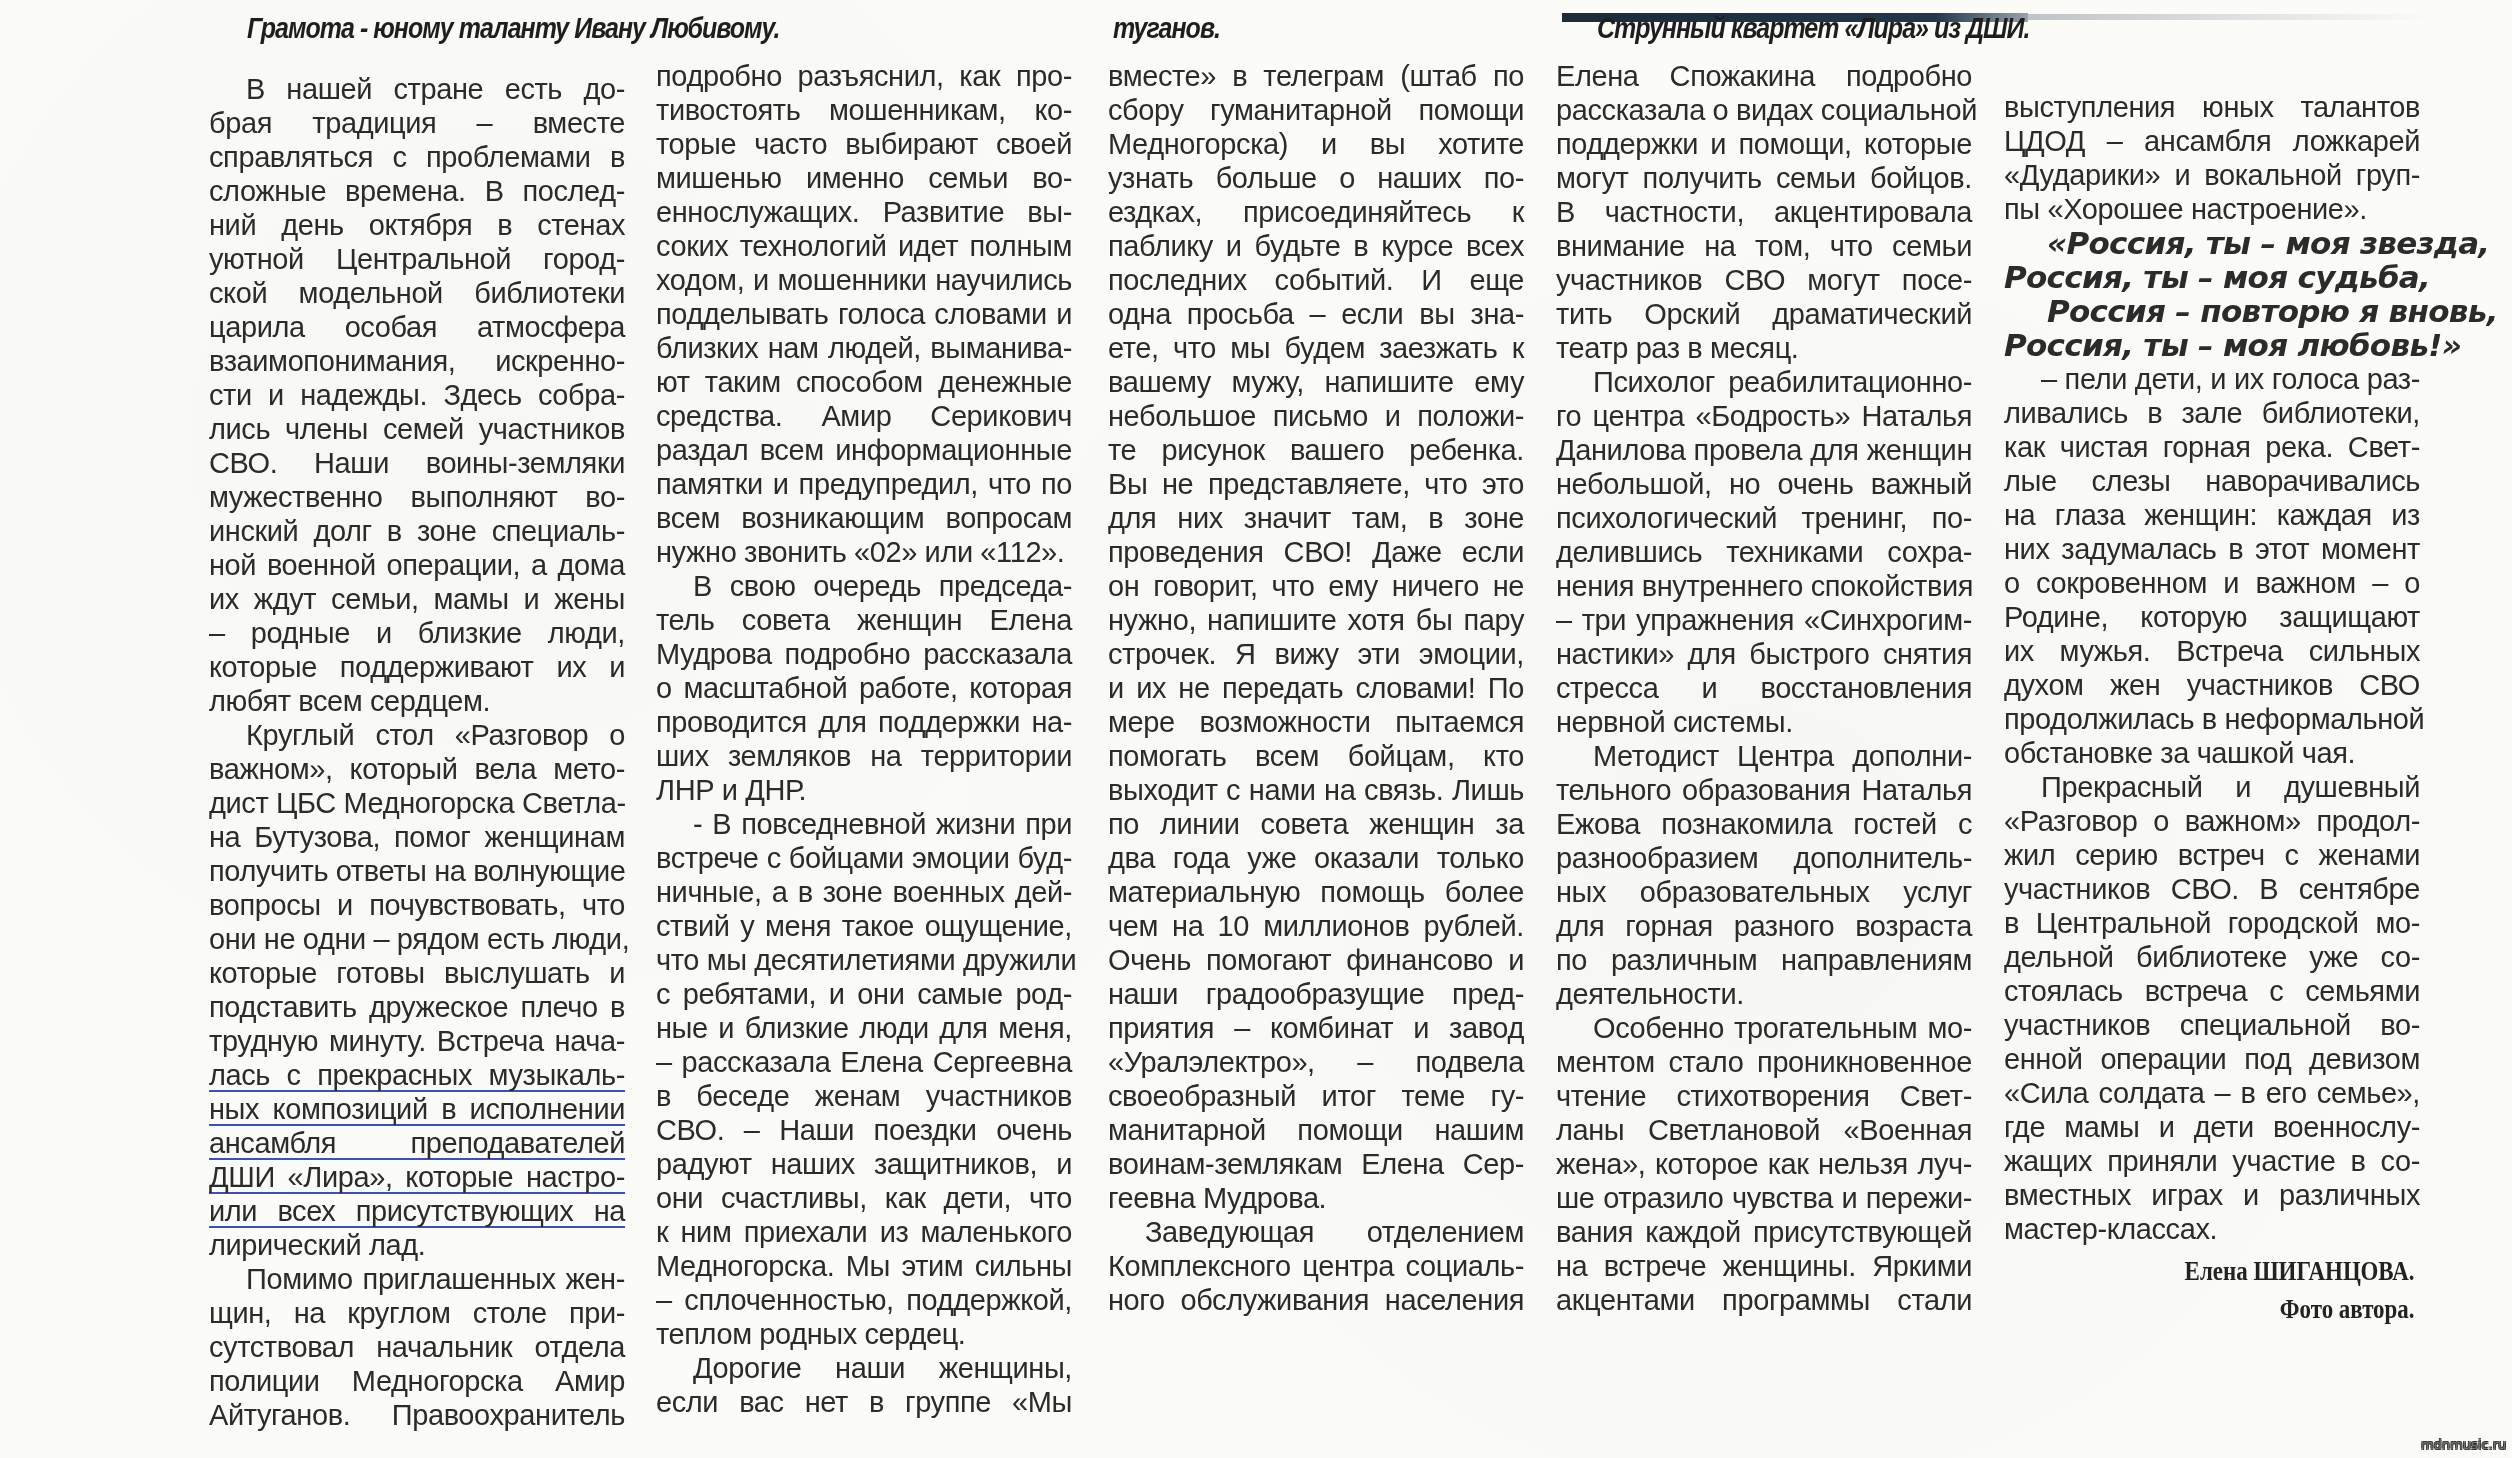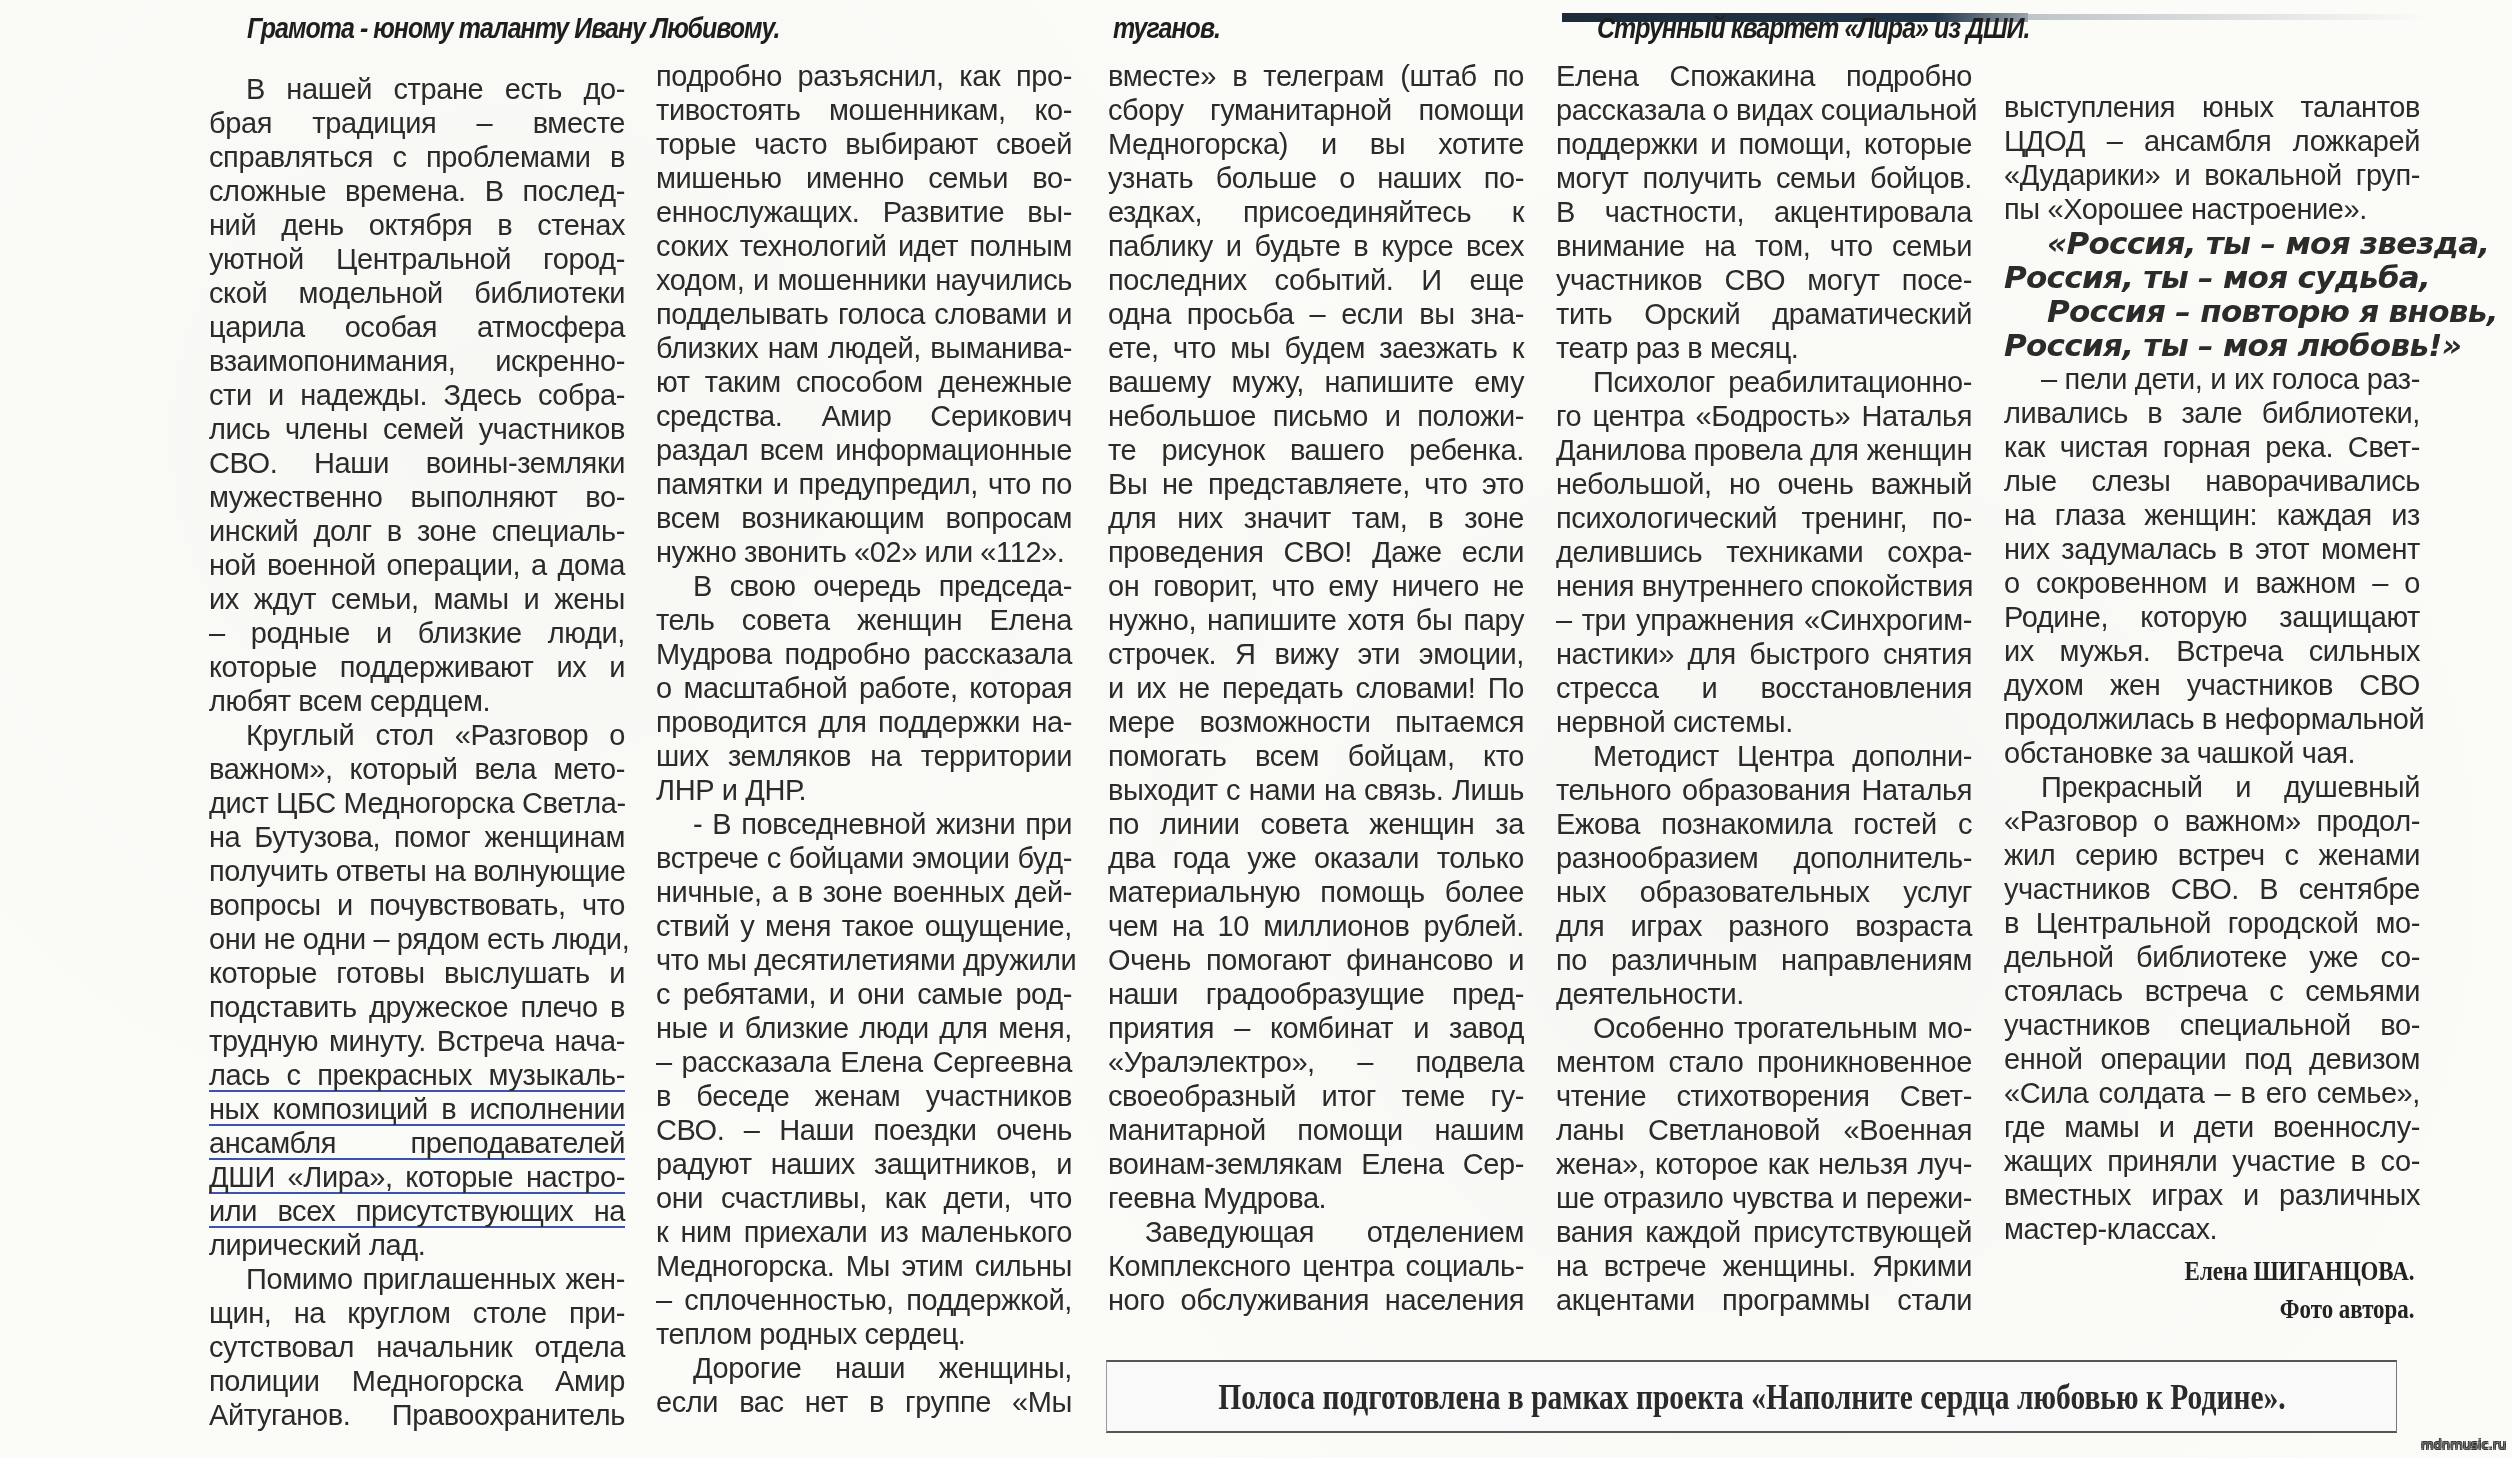--- a/index.html
+++ b/index.html
@@ -242,21 +242,21 @@
       <div class="line">нения внутреннего спокойствия</div>
       <div class="line">– три упражнения «Синхрогим-</div>
       <div class="line">настики» для быстрого снятия</div>
       <div class="line">стресса и восстановления</div>
       <div class="line last">нервной системы.</div>
       <div class="line indent">Методист Центра дополни-</div>
       <div class="line">тельного образования Наталья</div>
       <div class="line">Ежова познакомила гостей с</div>
       <div class="line">разнообразием дополнитель-</div>
       <div class="line">ных образовательных услуг</div>
-      <div class="line">для играх разного возраста</div>
+      <div class="line">для горная разного возраста</div>
       <div class="line">по различным направлениям</div>
       <div class="line last">деятельности.</div>
       <div class="line indent">Особенно трогательным мо-</div>
       <div class="line">ментом стало проникновенное</div>
       <div class="line">чтение стихотворения Свет-</div>
       <div class="line">ланы Светлановой «Военная</div>
       <div class="line">жена», которое как нельзя луч-</div>
       <div class="line">ше отразило чувства и пережи-</div>
       <div class="line">вания каждой присутствующей</div>
       <div class="line">на встрече женщины. Яркими</div>
@@ -295,19 +295,16 @@
       <div class="line">«Сила солдата – в его семье»,</div>
       <div class="line">где мамы и дети военнослу-</div>
       <div class="line">жащих приняли участие в со-</div>
       <div class="line">вместных играх и различных</div>
       <div class="line last">мастер-классах.</div>
     </div>
 
   <div class="signature">Елена ШИГАНЦОВА.</div>
   <div class="photo-credit">Фото автора.</div>
 
-  <div class="footer-box">
-    <span class="footer-text">Полоса подготовлена в рамках проекта «Наполните сердца любовью к Родине».</span>
-  </div>
 
   <div class="watermark">mdnmusic.ru</div>
 </div>
 
 
 </body></html>

